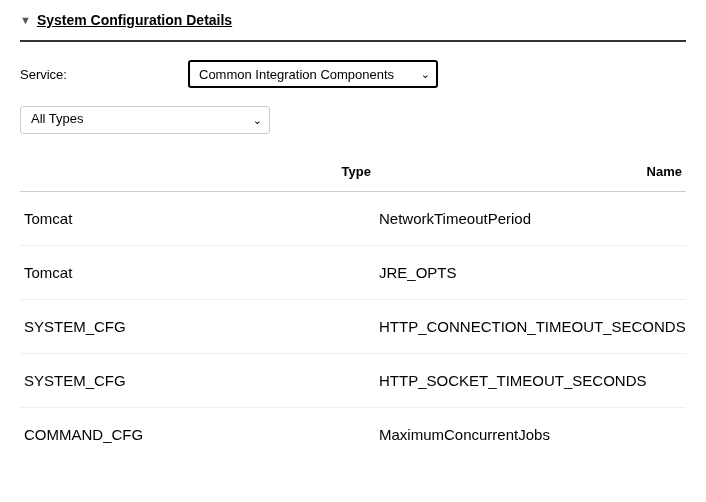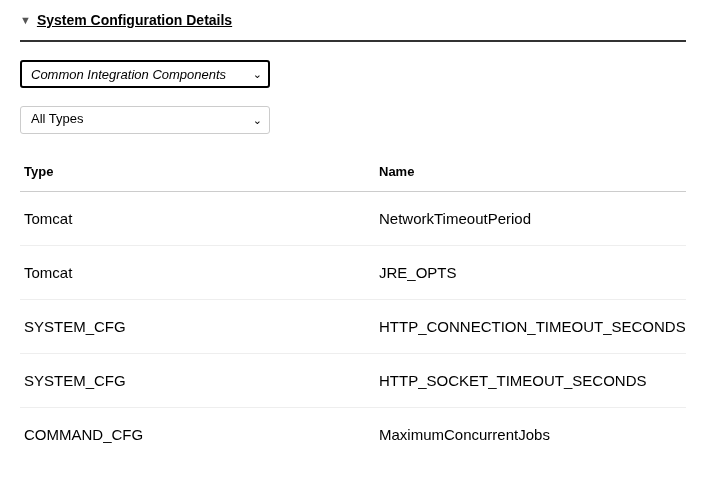--- a/index.html
+++ b/index.html
@@ -56,39 +56,38 @@
       font-size: 13px;
       font-family: inherit;
       background: #fff;
       border: 1px solid #ccc;
       border-radius: 3px;
       cursor: pointer;
     }
     .select-box.focused {
       border: 2px solid #000;
       padding: 3px 27px 3px 9px;
-      font-style: italic;
     }
     .select-chevron {
       position: absolute;
       right: 8px;
       top: 50%;
       transform: translateY(-50%);
       pointer-events: none;
       font-size: 11px;
       color: #000;
     }
     .table {
       width: 100%;
       border-collapse: collapse;
       margin-top: 10px;
       table-layout: fixed;
     }
     .table th {
-      text-align: left;
+      text-align: right;
       font-weight: bold;
       font-size: 13px;
       padding: 12px 4px;
       border-bottom: 1px solid #ccc;
     }
     .table td {
       padding: 18px 4px;
       border-bottom: 1px solid #eee;
       font-size: 15px;
     }
@@ -104,20 +103,21 @@
   </style>
 </head>
 <body>
 
 <div class="section-header">
   <span class="expand-icon">▼</span>
   <span class="section-title">System Configuration Details</span>
 </div>
 
 <div class="filter-row">
+  <span class="filter-label">Service:</span>
   <span class="select-wrap">
     <select class="select-box focused">
       <option>Common Integration Components</option>
     </select>
     <span class="select-chevron">⌄</span>
   </span>
 </div>
 
 <div class="filter-row">
   <span class="select-wrap">

